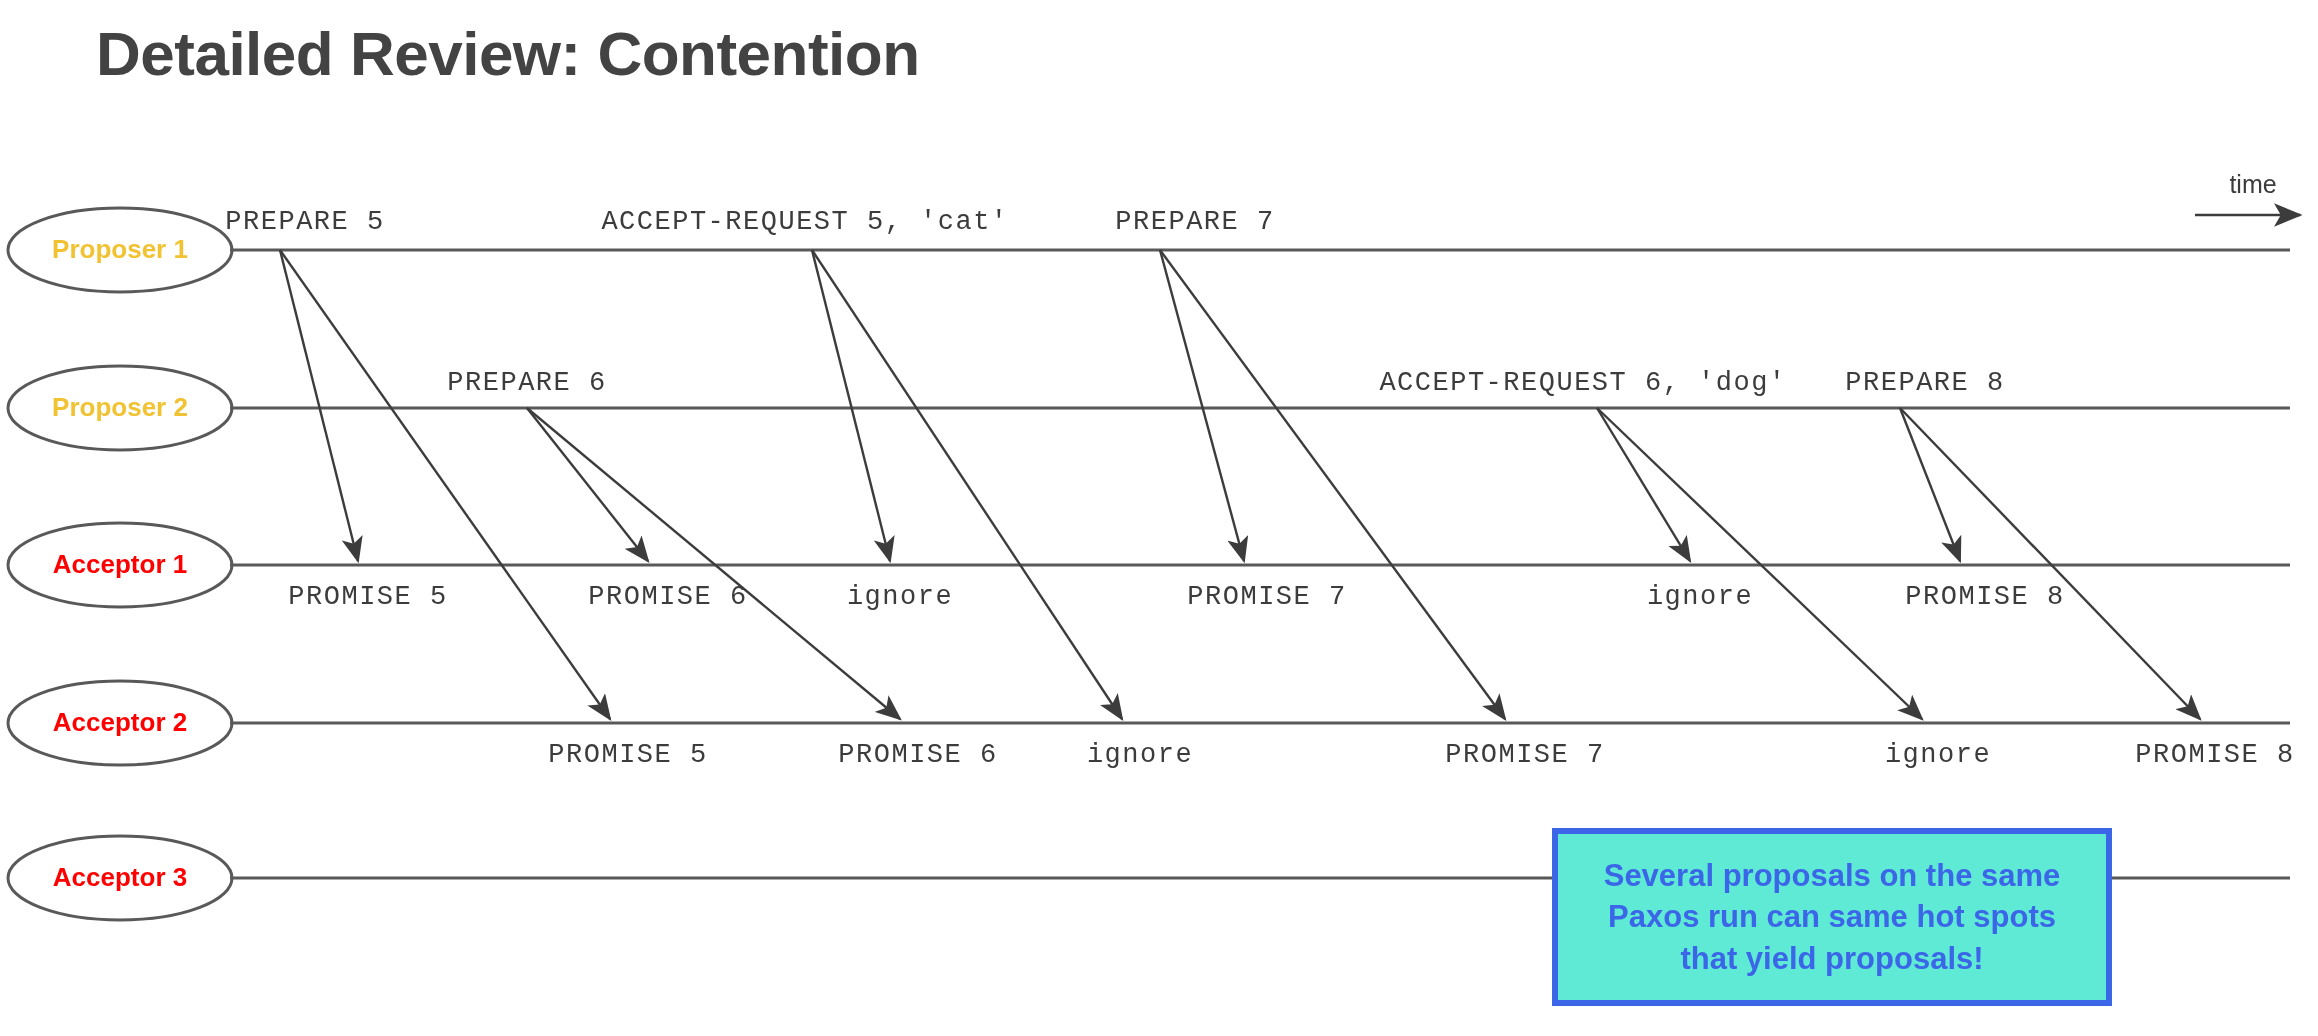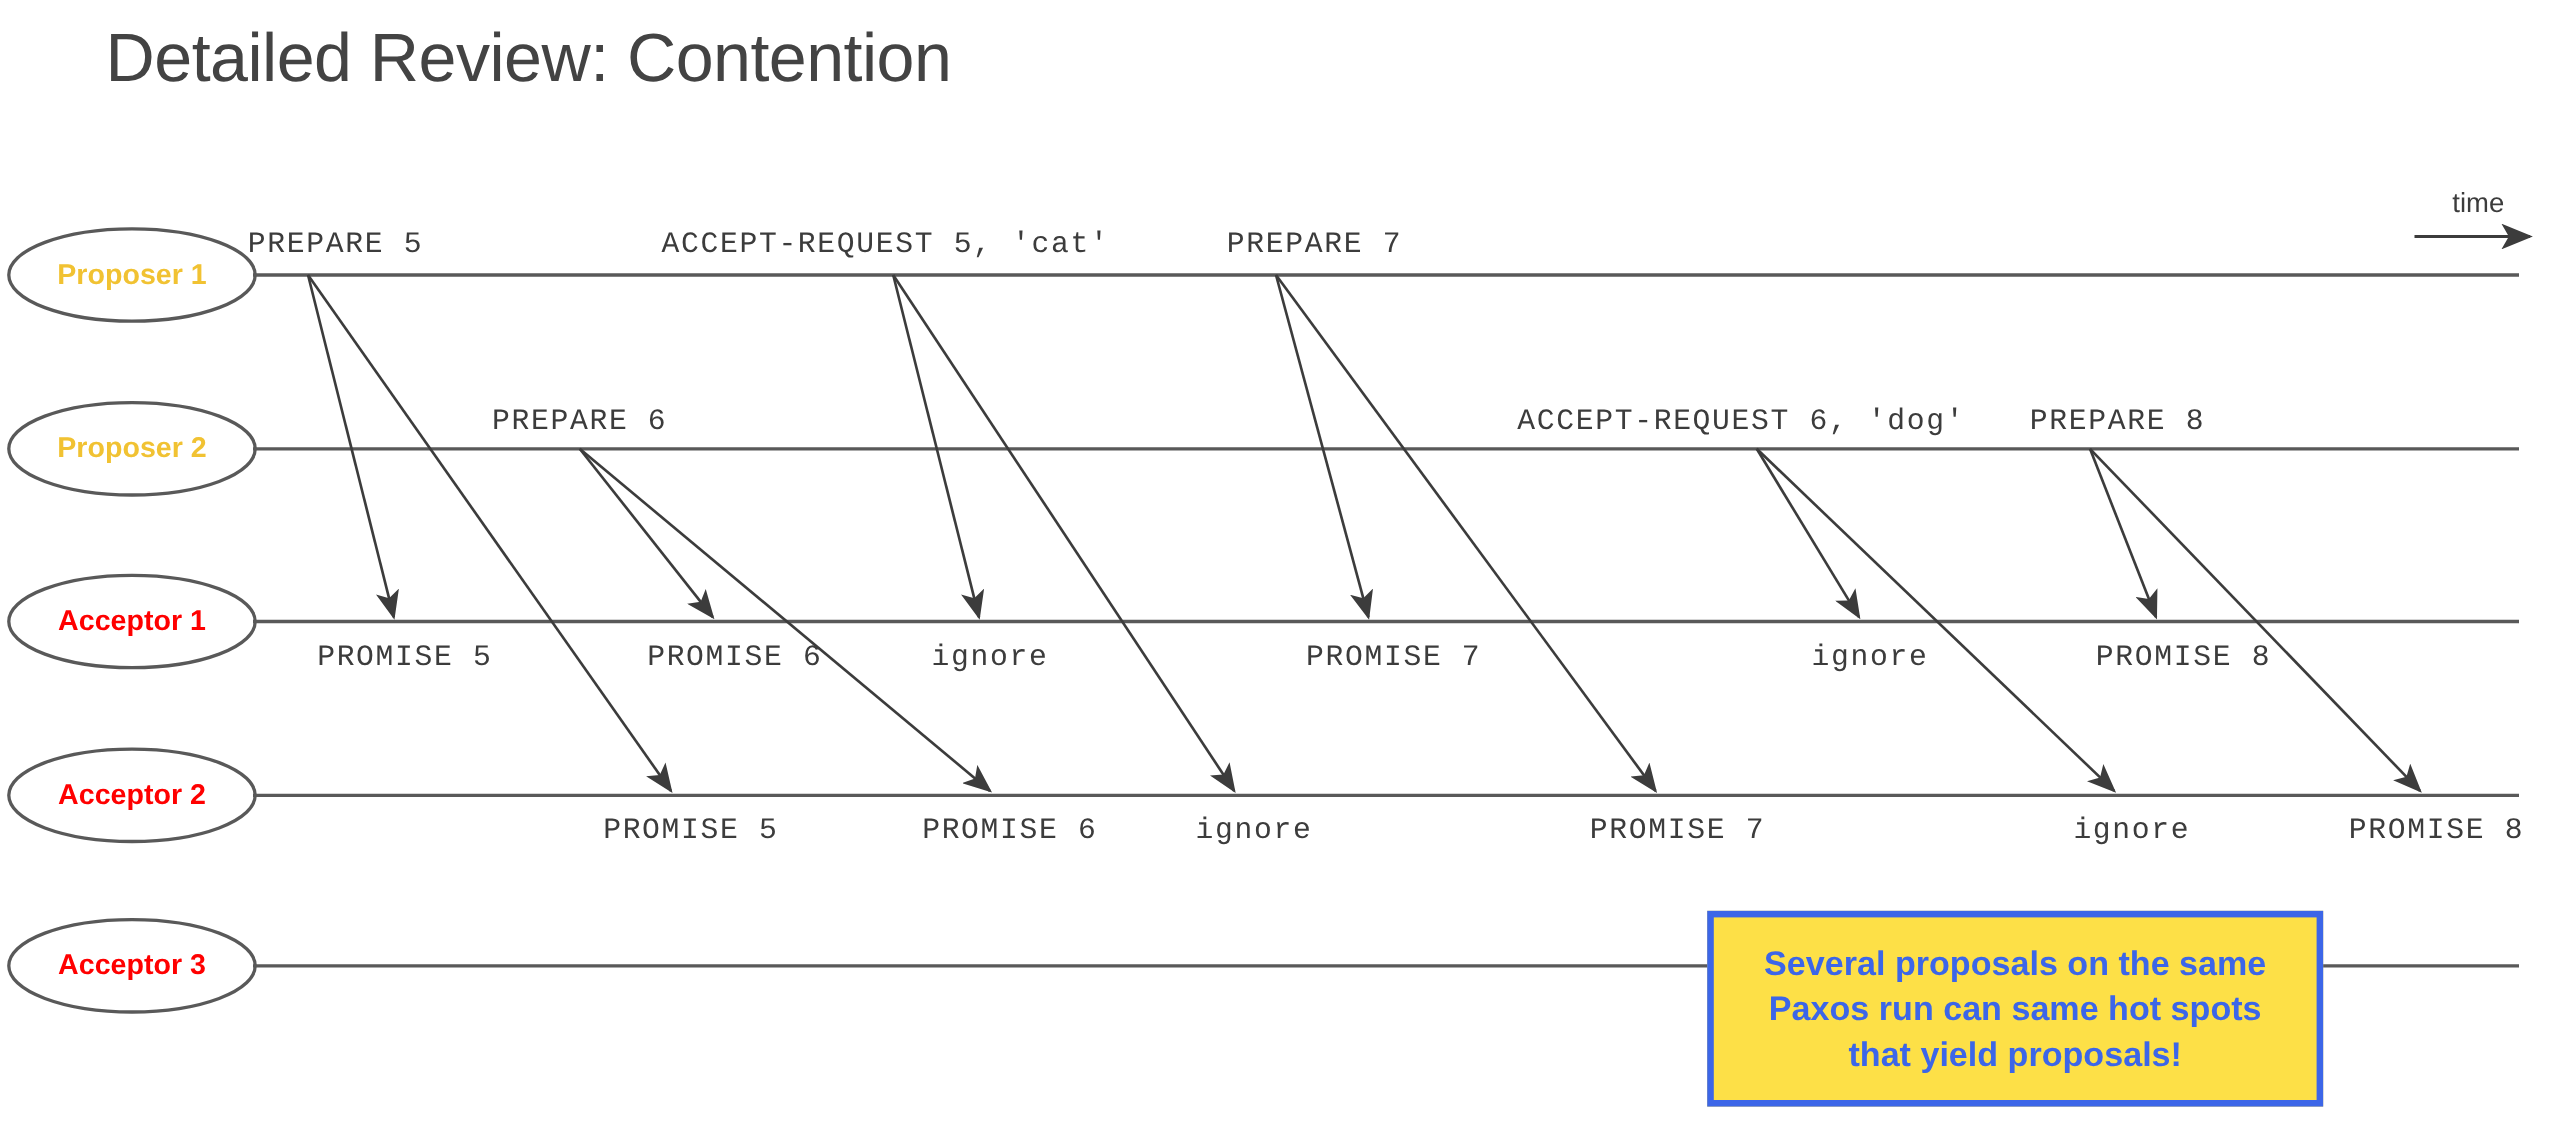--- a/index.html
+++ b/index.html
@@ -20,21 +20,21 @@
     width: 2318px;
     height: 1036px;
     background: #ffffff;
   }
   #page-title {
     position: absolute;
     left: 96px;
     top: 18px;
     font-family: "Liberation Sans", sans-serif;
     font-size: 62px;
-    font-weight: 400;
+    font-weight: 700;
     color: #434343;
     letter-spacing: -0.5px;
     white-space: nowrap;
   }
   svg#diagram {
     position: absolute;
     left: 0;
     top: 0;
     width: 2318px;
     height: 1036px;
@@ -82,21 +82,21 @@
   }
   .time-axis {
     stroke: #3c3c3c;
     stroke-width: 2.6;
     fill: none;
   }
   #callout {
     position: absolute;
     box-sizing: border-box;
     border: 6px solid #3c66e8;
-    background: #fde047;
+    background: #5eead4;
     display: flex;
     align-items: center;
     justify-content: center;
   }
   #callout-text {
     font-family: "Liberation Sans", sans-serif;
     font-size: 31px;
     font-weight: bold;
     color: #3c66e8;
     text-align: center;

